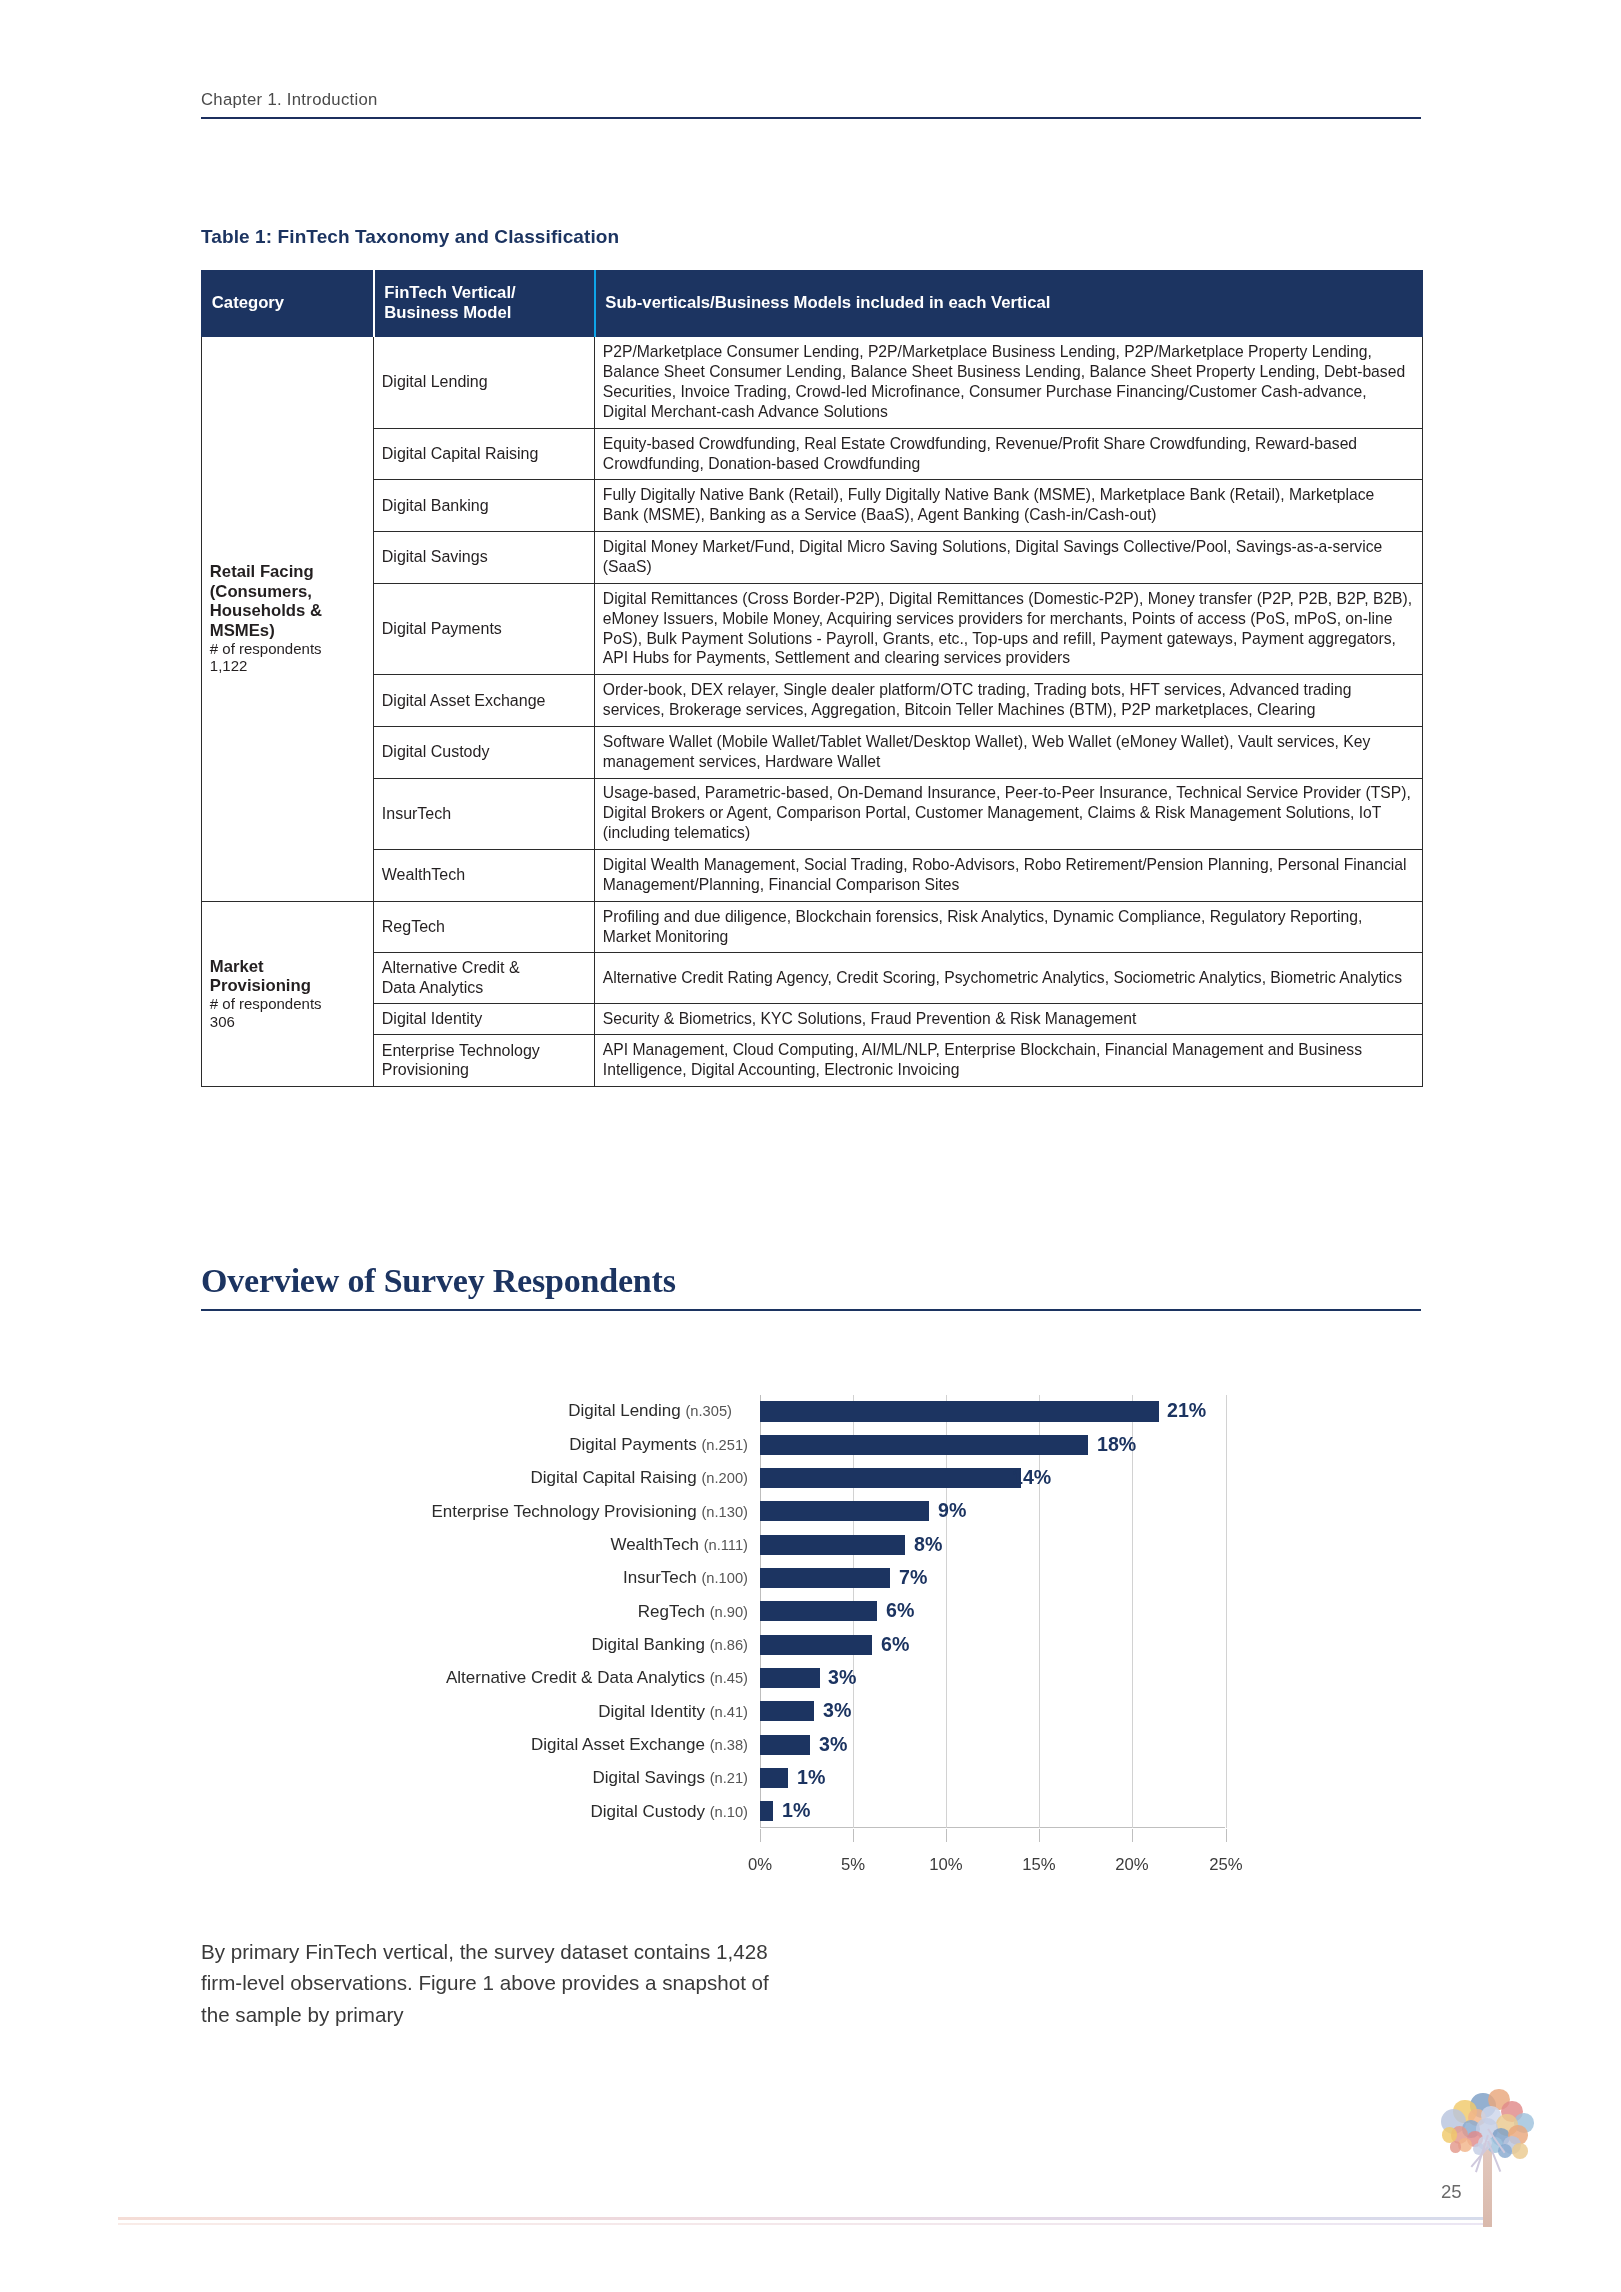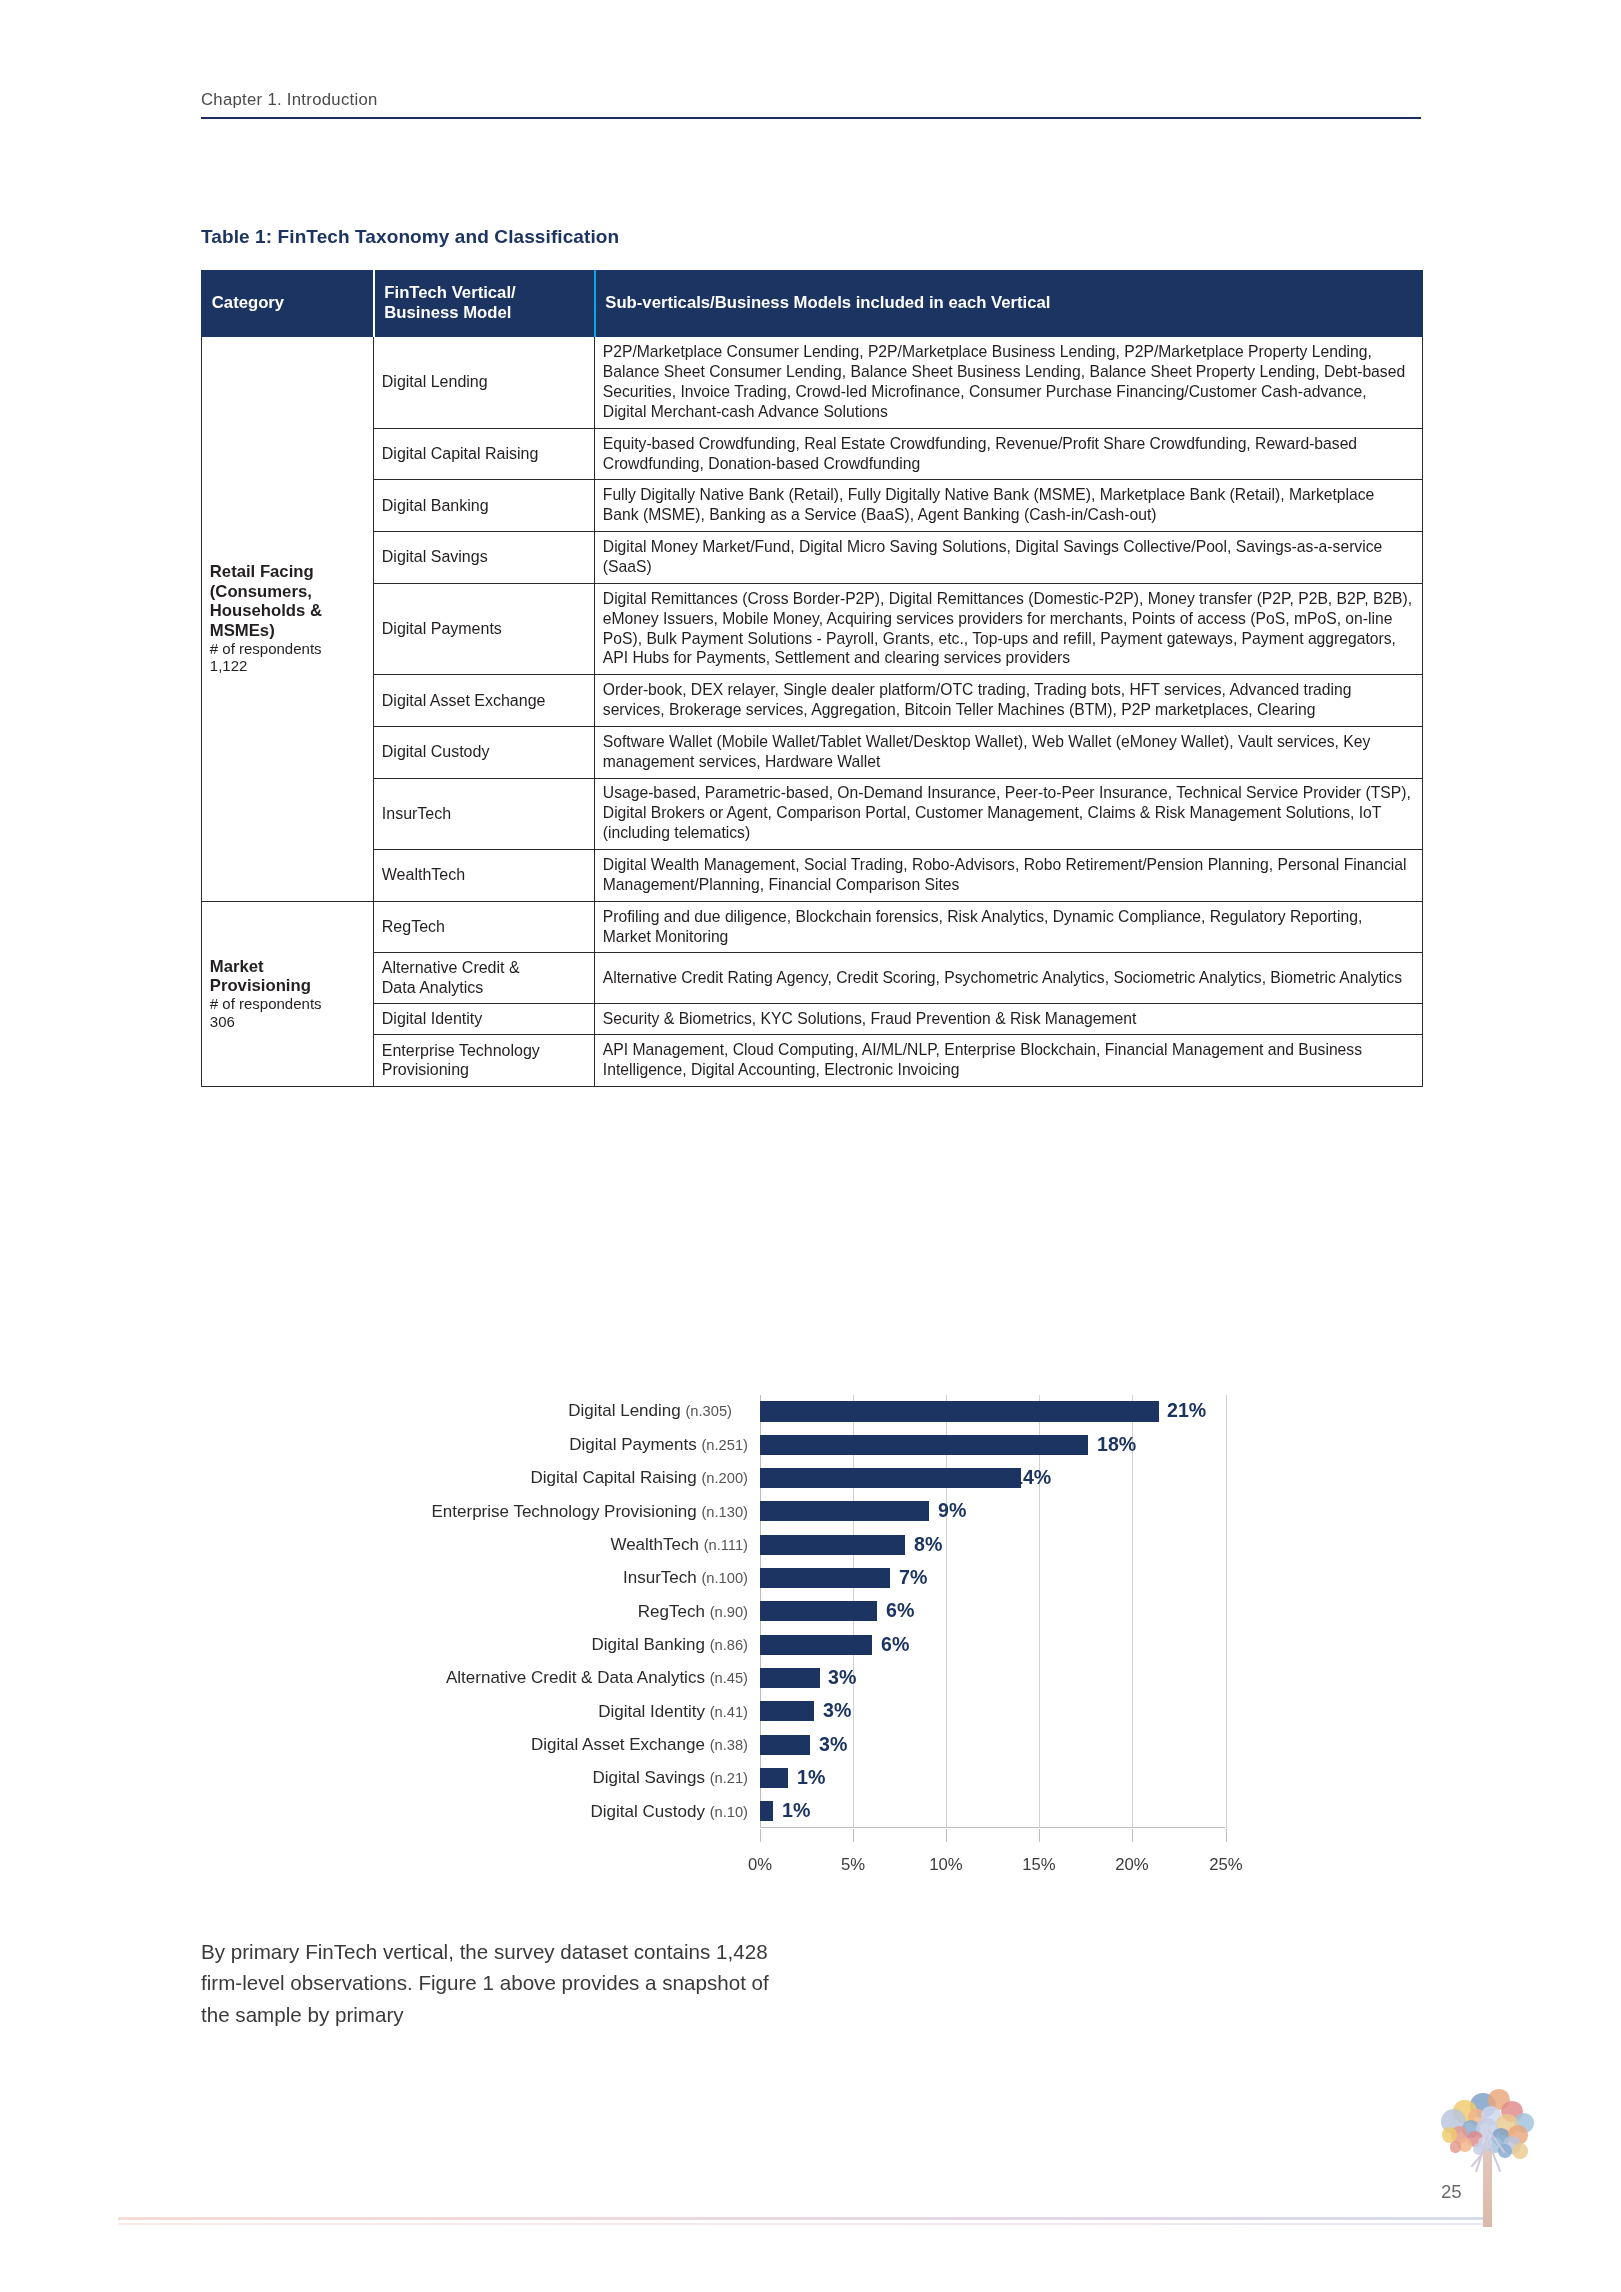--- a/index.html
+++ b/index.html
@@ -357,20 +357,24 @@
       <tr>
         <td class="vert-cell">
           <span>Enterprise Technology</span><br>
           <span>Provisioning</span>
         </td>
         <td class="sub-cell">API Management, Cloud Computing, AI/ML/NLP, Enterprise Blockchain, Financial Management and Business Intelligence, Digital Accounting, Electronic Invoicing</td>
       </tr>
     </tbody>
   </table>
 
+  <div class="sect">
+    <h2>Overview of Survey Respondents</h2>
+    <div class="rule"></div>
+  </div>
 
 
   <div class="chart">
     <div class="chart-inner">
       <div class="plot" id="plot">
         <div class="axisline"></div>
       <div class="gridline first" style="left: 0px;"></div>
           <div class="tick" style="left: 0px;"></div>
           <div class="ticklabel" style="left: 0px;">0%</div>
           <div class="gridline" style="left: 93px;"></div>

